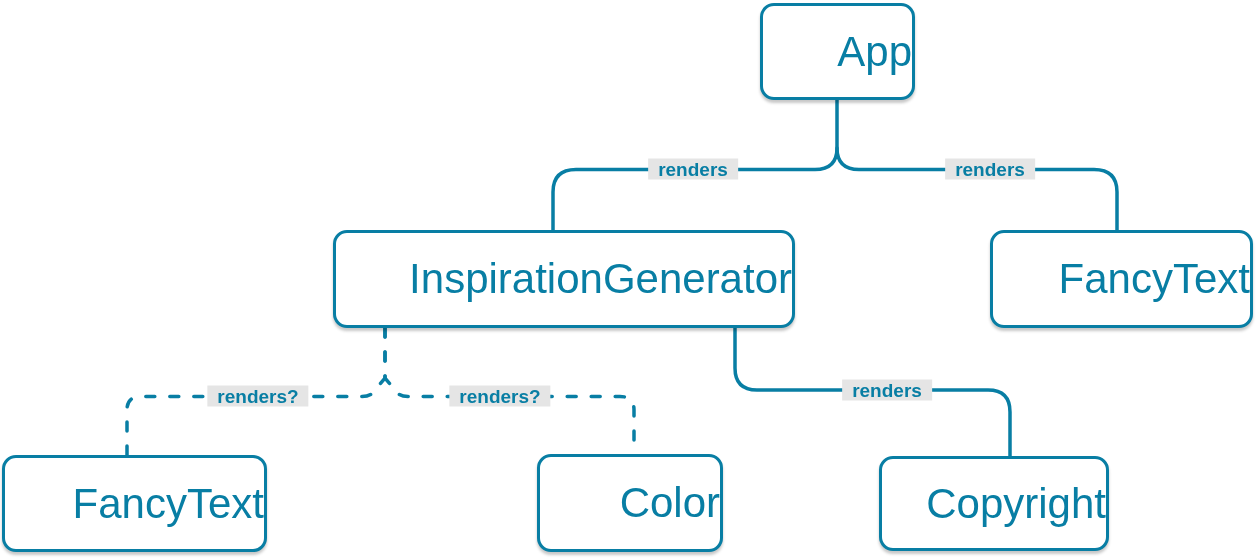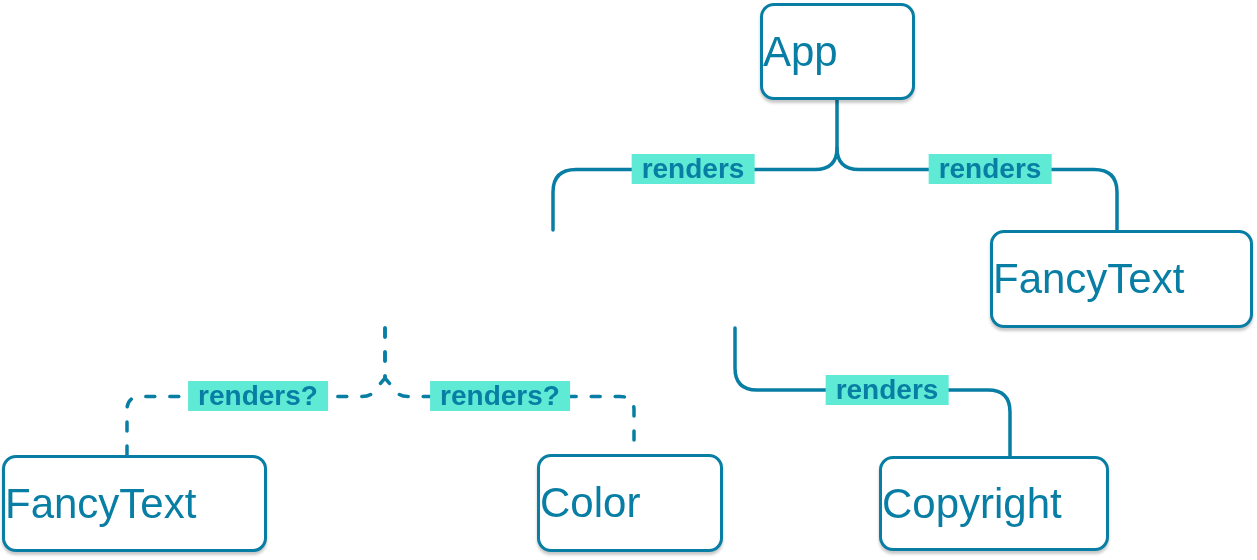--- a/index.html
+++ b/index.html
@@ -31,39 +31,39 @@
     stroke-width: 3.5;
     stroke-linecap: round;
   }
   .edge.dashed {
     stroke-dasharray: 9 15;
   }
   .node {
     position: absolute;
     display: flex;
     align-items: center;
-    justify-content: flex-start;
+    justify-content: flex-end;
     background: var(--node-fill);
     border: 3px solid var(--accent);
     border-radius: 14px;
     box-shadow: 0 3px 3px rgba(0, 0, 0, 0.22);
     box-sizing: border-box;
     color: var(--accent);
     font-size: 42px;
     font-weight: 400;
     white-space: nowrap;
   }
   .edge-label {
     position: absolute;
     transform: translate(-50%, -50%);
-    background: #5eead4;
+    background: #e5e5e5;
     padding: 1px 10px;
     line-height: 1;
     color: var(--accent);
-    font-size: 28px;
+    font-size: 19px;
     font-weight: 700;
     white-space: nowrap;
   }
 </style>
 </head>
 <body>
 
 <div class="canvas">
 
   <svg class="edges" viewBox="0 0 1257 560" xmlns="http://www.w3.org/2000/svg">
@@ -71,20 +71,23 @@
     <path class="edge" d="M 837 148 C 837 163 845 169.5 859 169.5 L 1094 169.5 Q 1117 169.5 1117 192 L 1117 230"></path>
     <path class="edge dashed" d="M 385 328 L 385 378 L 373 392.5 Q 369.5 396.5 362 396.5 L 141 396.5 Q 127 396.5 127 410 L 127 455"></path>
     <path class="edge dashed" d="M 385 328 L 385 378 L 397 392.5 Q 400.5 396.5 408 396.5 L 620 396.5 Q 634 396.5 634 410 L 634 454"></path>
     <path class="edge" d="M 735 328 L 735 368 Q 735 390 757 390 L 988 390 Q 1010 390 1010 412 L 1010 456"></path>
   </svg>
 
   <div class="node" style="left:760px; top:3px; width:155px; height:97px">
     <span>App</span>
   </div>
 
+  <div class="node" style="left:333px; top:230px; width:462px; height:98px">
+    <span>InspirationGenerator</span>
+  </div>
 
   <div class="node" style="left:990px; top:230px; width:263px; height:98px">
     <span>FancyText</span>
   </div>
 
   <div class="node" style="left:2px; top:455px; width:265px; height:97px">
     <span>FancyText</span>
   </div>
 
   <div class="node" style="left:537px; top:454px; width:186px; height:98px">

